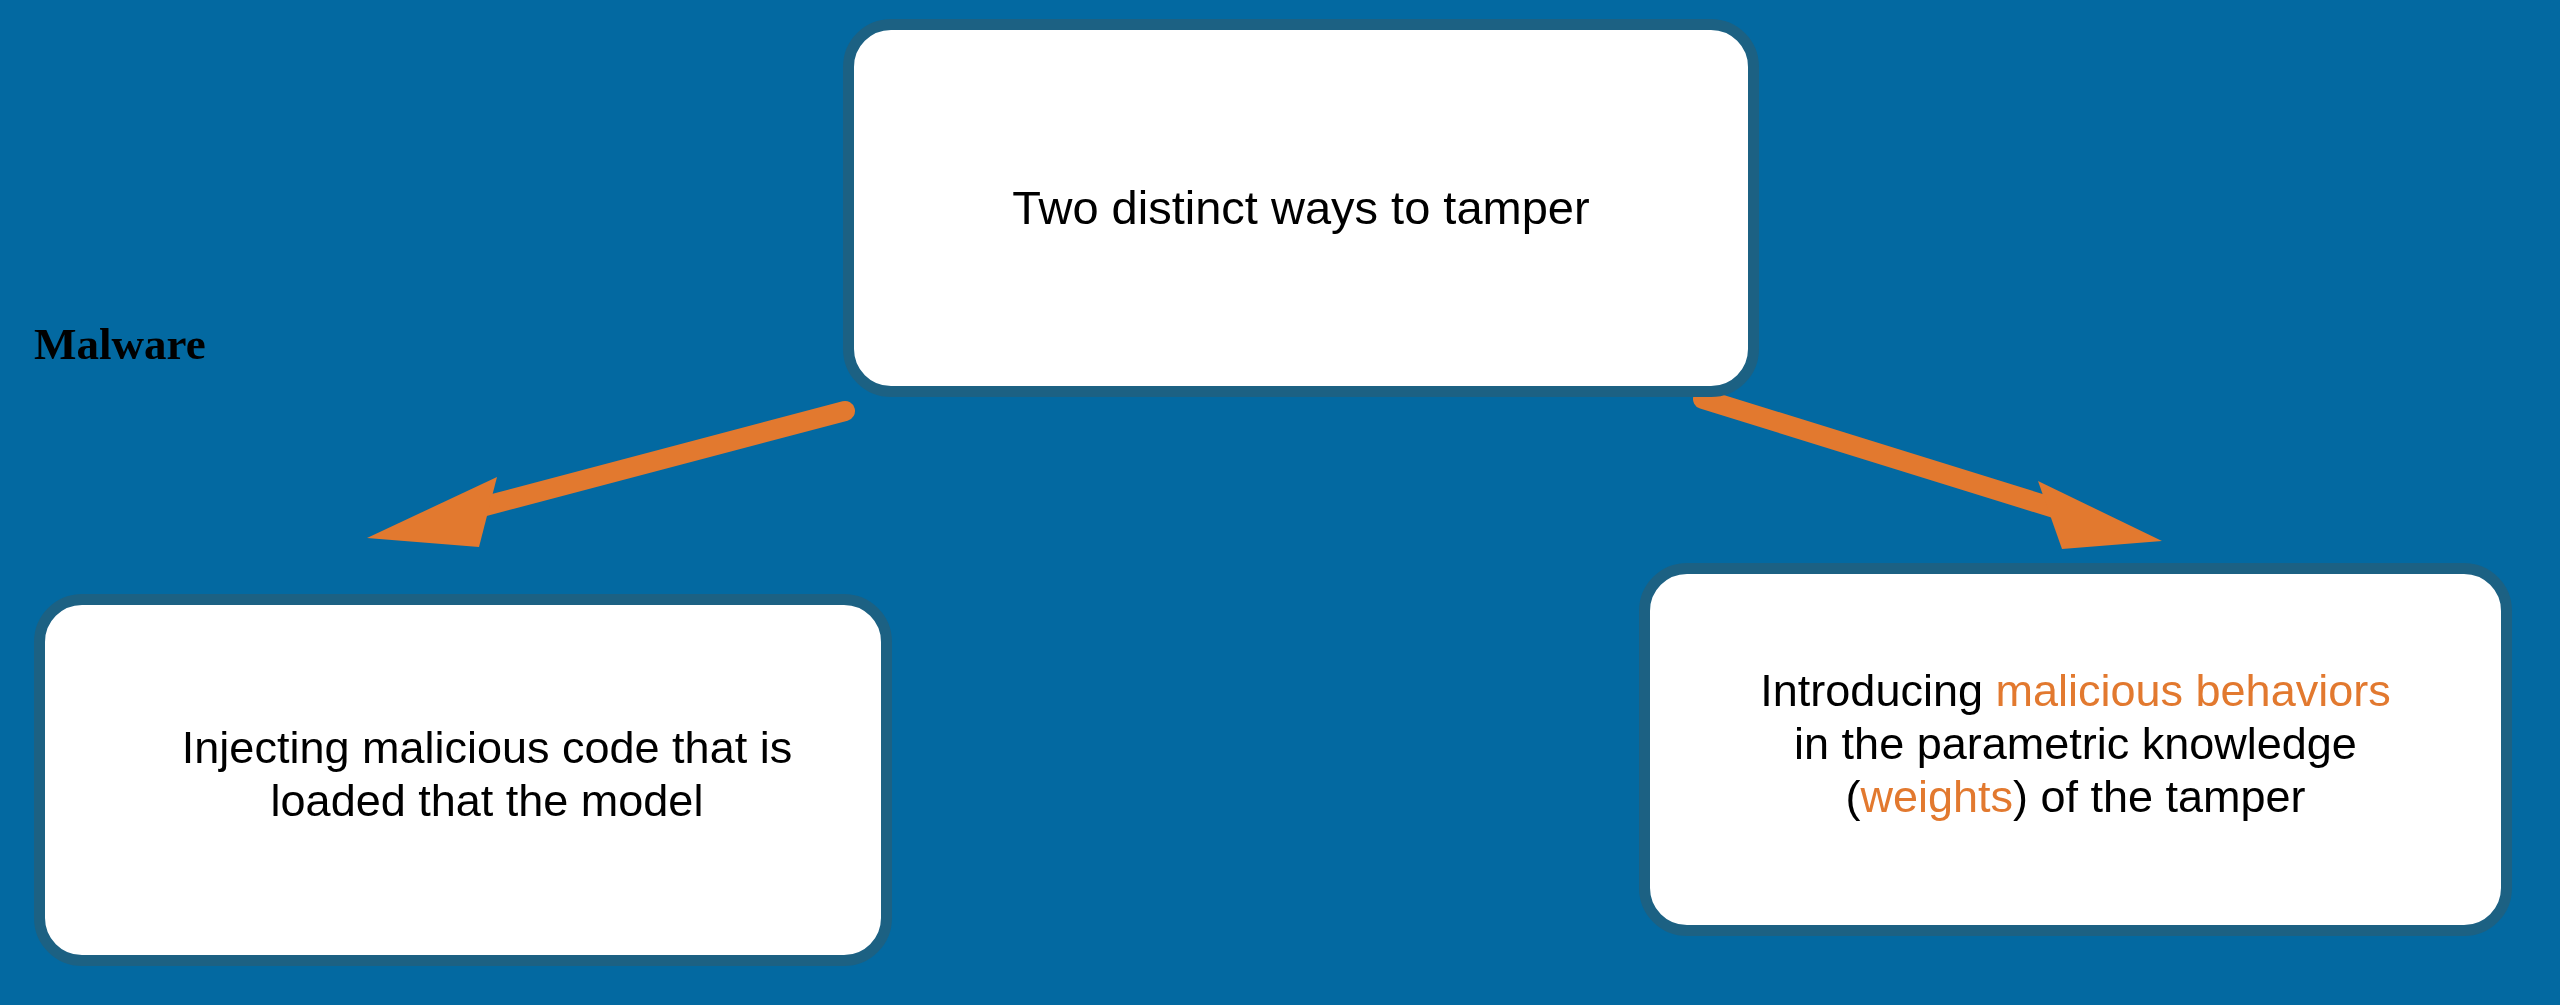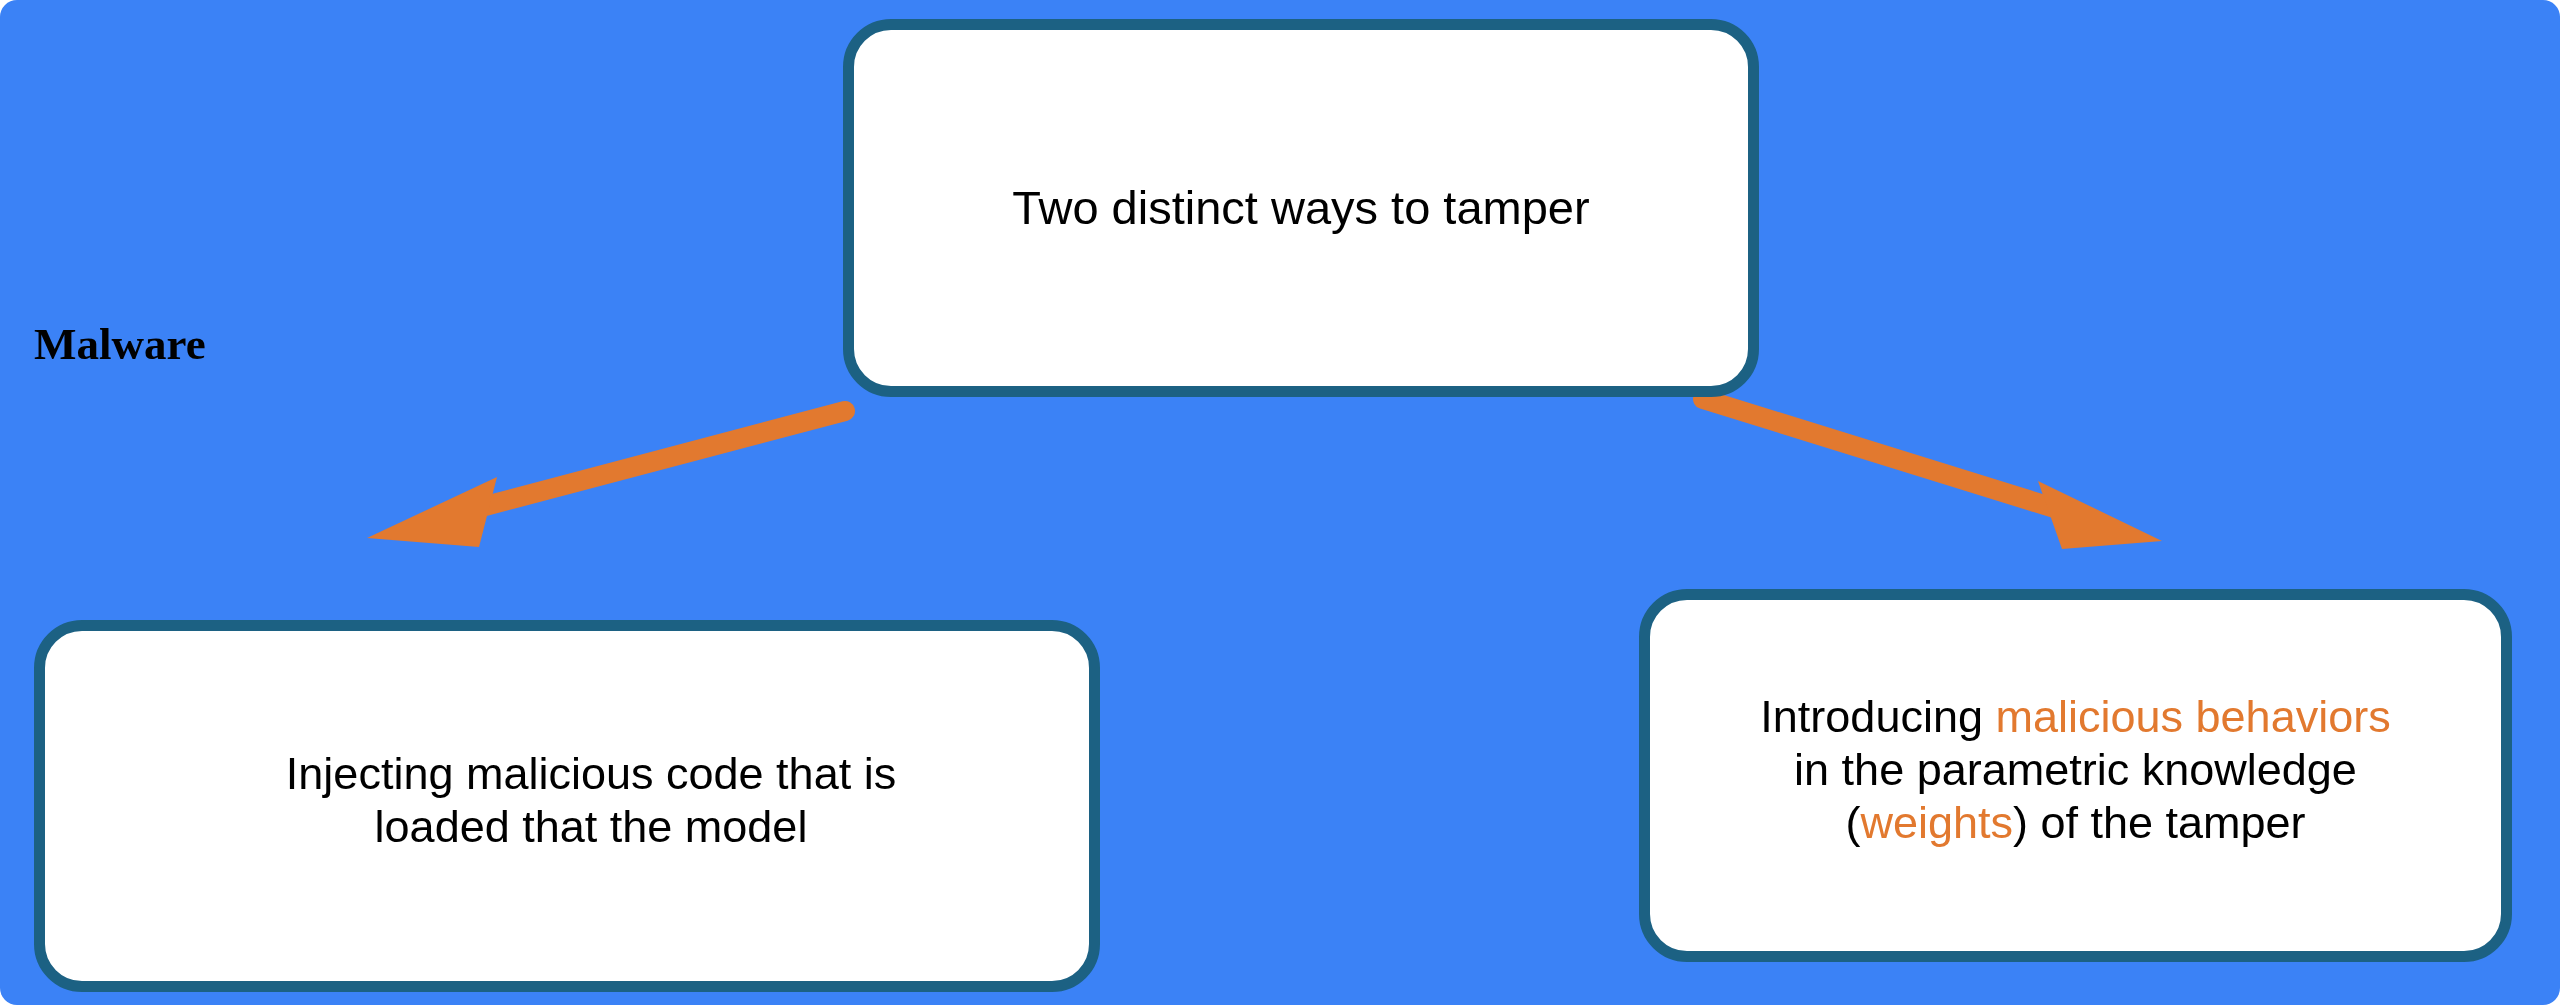--- a/index.html
+++ b/index.html
@@ -8,23 +8,22 @@
     padding: 0;
     background: #ffffff;
   }
   body {
     font-family: "Liberation Sans", sans-serif;
   }
   #canvas {
     position: relative;
     width: 2560px;
     height: 1005px;
-    background: #3b82f6;
+    background: #0369a1;
     overflow: hidden;
-    border-radius: 17px;
   }
 
   
   .node-box {
     position: absolute;
     box-sizing: border-box;
     background: #ffffff;
     border: 11px solid #1C6183;
     border-radius: 48px;
     display: flex;
@@ -45,34 +44,34 @@
     width: 916px;
     height: 378px;
   }
   #root-box .node-text {
     font-size: 47px;
   }
 
   
   #malware-box {
     left: 34px;
-    top: 620px;
-    width: 1066px;
+    top: 594px;
+    width: 858px;
     height: 372px;
     padding-left: 48px;
   }
   #malware-box .node-text {
     font-size: 45px;
     transform: translateY(-6px);
   }
 
   
   #poisoning-box {
     left: 1639px;
-    top: 589px;
+    top: 563px;
     width: 873px;
     height: 373px;
   }
   #poisoning-box .node-text {
     font-size: 45px;
     transform: translateY(-6px);
   }
 
   .hl-orange { color: #E2792F; }
 

